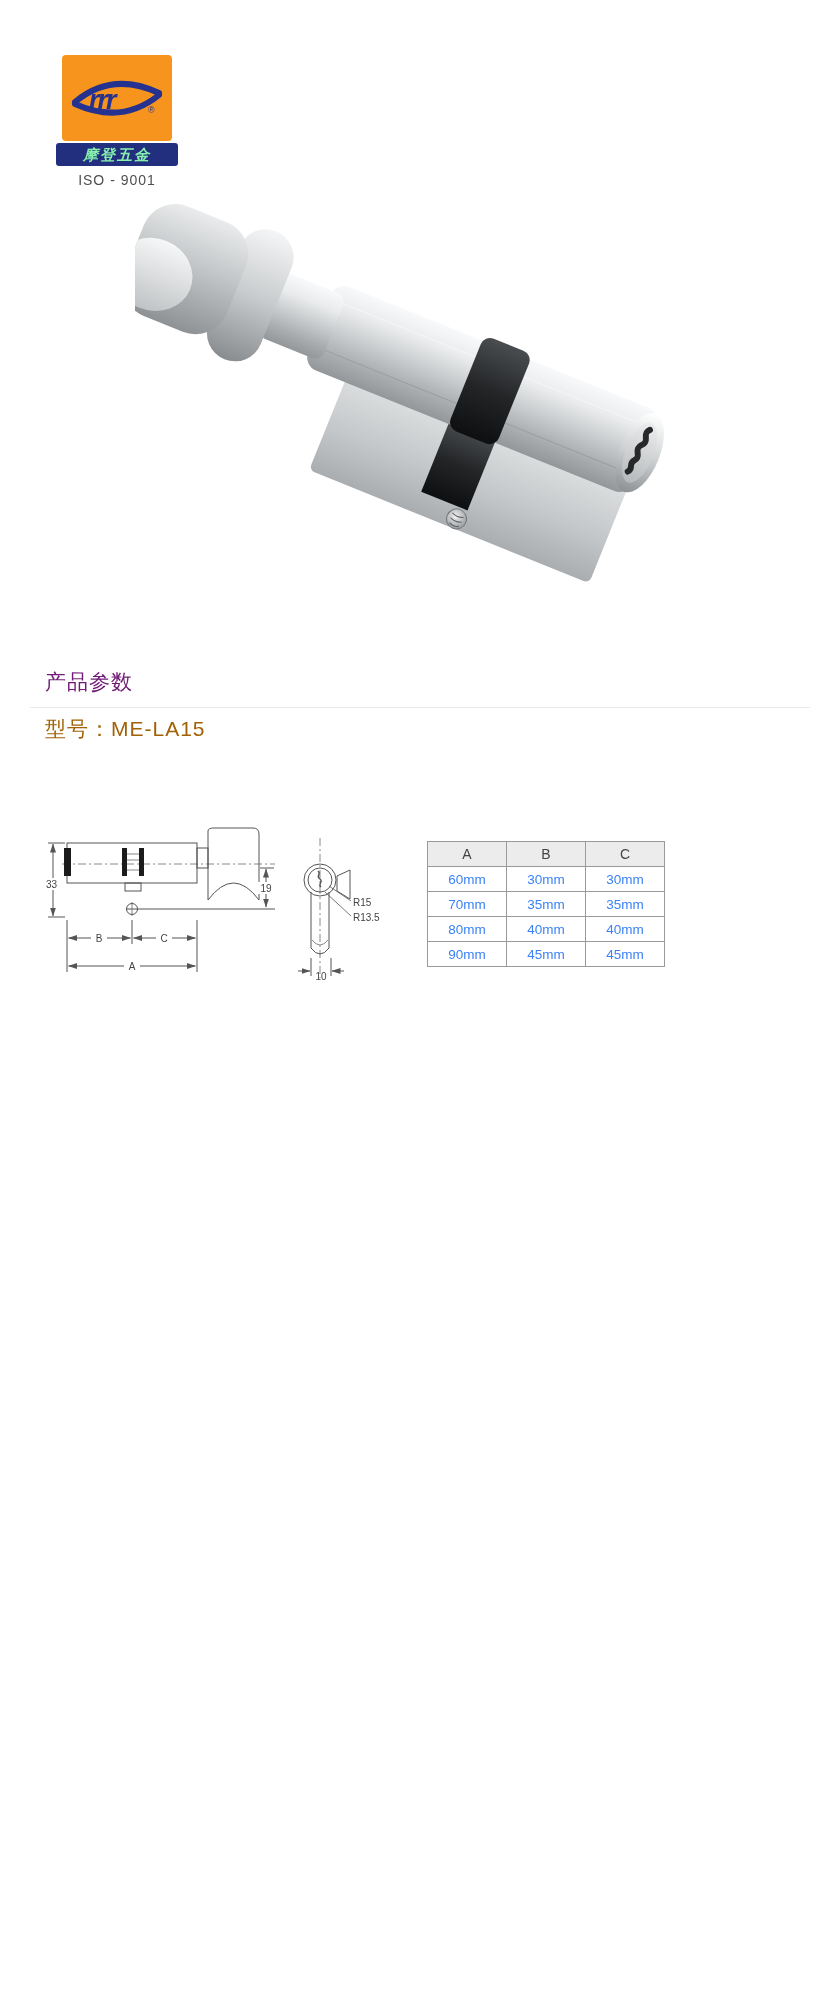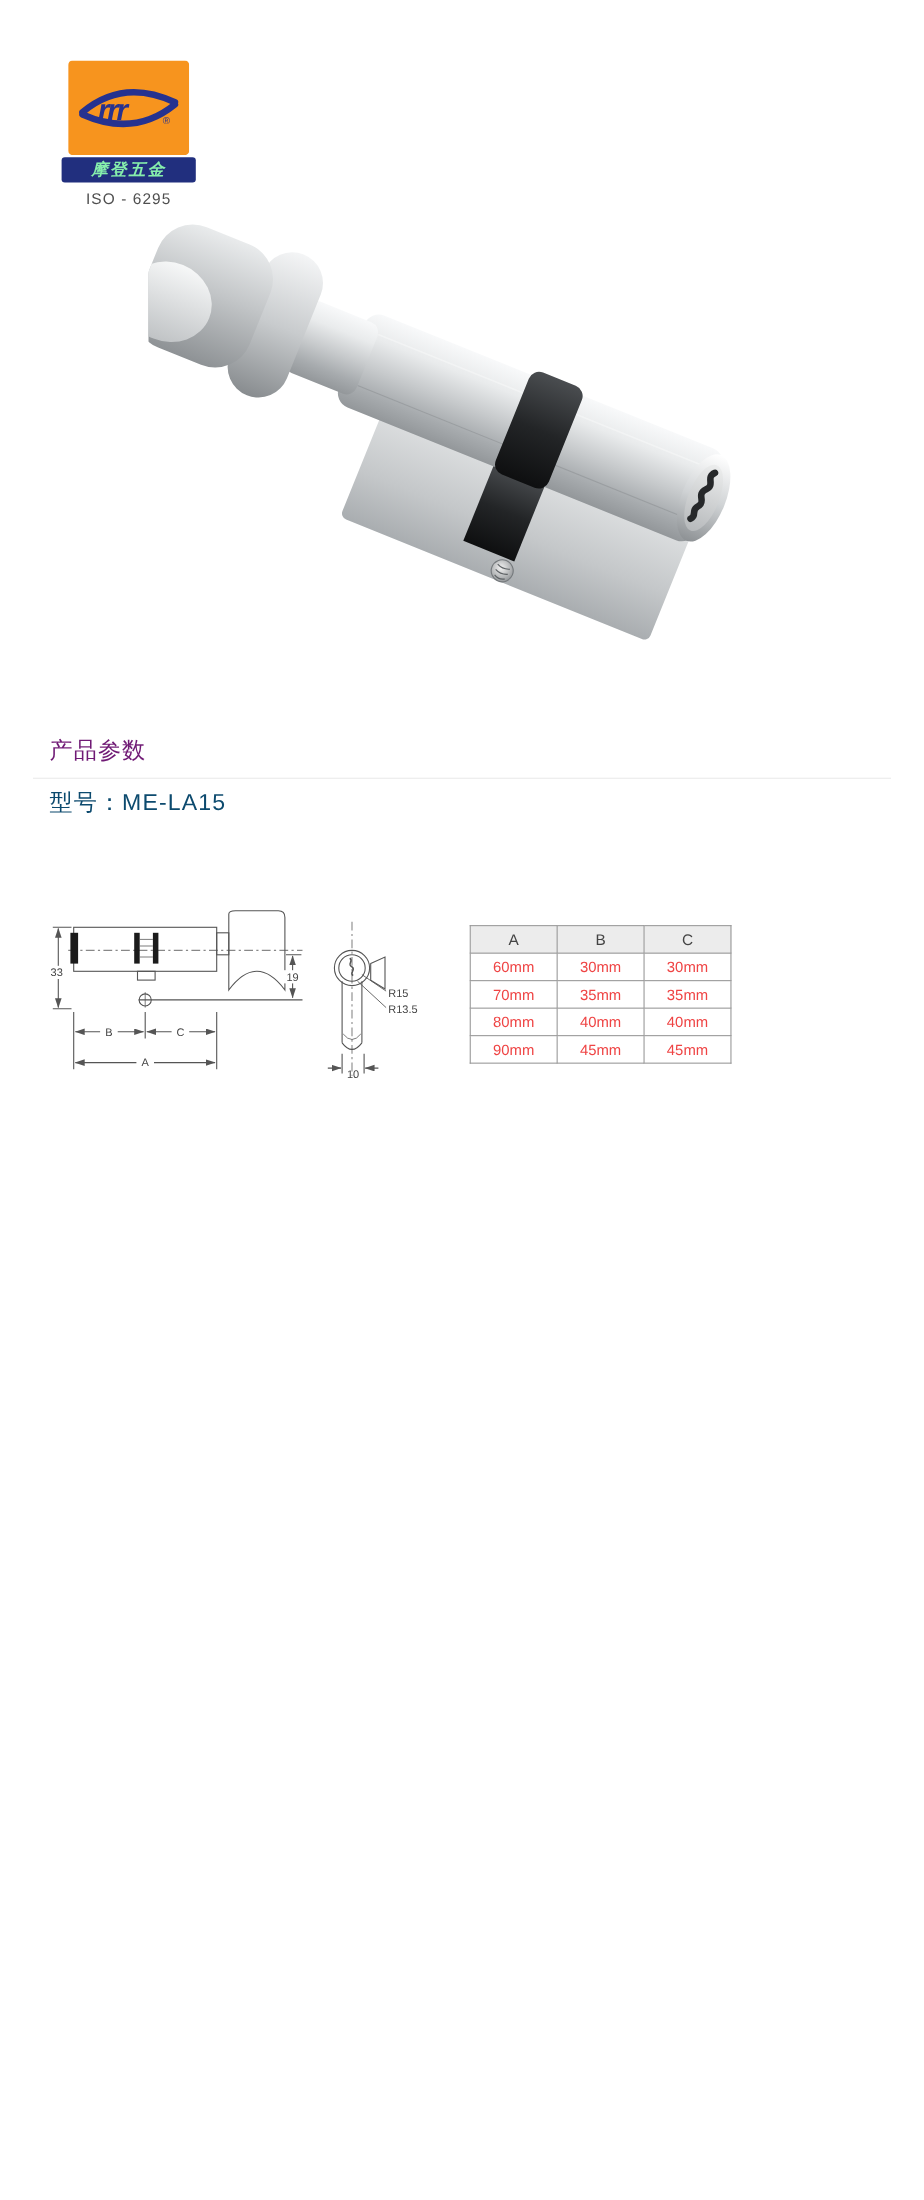--- a/index.html
+++ b/index.html
@@ -4,42 +4,42 @@
 <style>
   html,body{margin:0;padding:0;background:#fff;}
   body{font-family:"Liberation Sans","DejaVu Sans",sans-serif;}
   .page{position:relative;width:840px;height:2000px;background:#ffffff;overflow:hidden;border-radius:17px;}
   .abs{position:absolute;}
   .iso-text{left:42px;top:172px;width:150px;text-align:center;font-size:14px;color:#4f4f4f;letter-spacing:1px;}
   .logo-banner{left:56px;top:143px;width:122px;height:23px;background:#212F7E;border-radius:3px;
     color:#86efac;font-style:italic;font-weight:bold;font-size:15px;line-height:23px;text-align:center;letter-spacing:2px;}
   .section-title{left:45px;top:668px;font-size:21px;color:#701a75;letter-spacing:1px;}
   .divider{left:30px;top:707px;width:780px;height:1px;background:#eaeaea;}
-  .model-line{left:45px;top:715px;font-size:21px;color:#0c4a6e;letter-spacing:1px;}
+  .model-line{left:45px;top:715px;font-size:21px;color:#a16207;letter-spacing:1px;}
   table.spec{position:absolute;left:427px;top:841px;border-collapse:collapse;table-layout:fixed;}
   table.spec th,table.spec td{box-sizing:border-box;width:79px;height:25px;border:1px solid #9a9a9a;
     text-align:center;vertical-align:middle;padding:0;}
   table.spec th{background:#ececec;font-weight:normal;font-size:14px;color:#444;}
-  table.spec td{font-size:13.5px;color:#ef4444;background:#fff;}
+  table.spec td{font-size:13.5px;color:#3b82f6;background:#fff;}
   .dwg-label{font-size:10px;fill:#444;}
 </style>
 </head>
 <body>
 
 <div class="page">
 
   <svg class="abs" style="left:62px;top:55px;" width="110" height="86" viewBox="0 0 110 86">
     <rect x="0" y="0" width="110" height="86" rx="4" fill="#F7941E"></rect>
     <path d="M13,47 Q50,16 97,38" fill="none" stroke="#26328F" stroke-width="6" stroke-linecap="round"></path>
     <path d="M97,40 Q60,70 13,49" fill="none" stroke="#26328F" stroke-width="6" stroke-linecap="round"></path>
     <text x="27" y="54" font-size="27" font-weight="bold" font-style="italic" fill="#26328F" letter-spacing="-2">rrr</text>
     <text x="86" y="58" font-size="9" fill="#26328F">®</text>
   </svg>
   <div class="abs logo-banner">摩登五金</div>
-  <div class="abs iso-text">ISO - 6295</div>
+  <div class="abs iso-text">ISO - 9001</div>
 
   <svg class="abs" style="left:135px;top:190px;" width="590" height="410" viewBox="0 0 590 410">
     <defs>
       <linearGradient id="gMetal" x1="0" y1="0" x2="0" y2="1">
         <stop offset="0" stop-color="#f8f9fa"></stop>
           <stop offset="0.25" stop-color="#e9ebec"></stop>
         <stop offset="0.55" stop-color="#c6c9cb"></stop>
           <stop offset="0.8" stop-color="#a7abae"></stop>
         <stop offset="1" stop-color="#93979a"></stop>
       </linearGradient>

